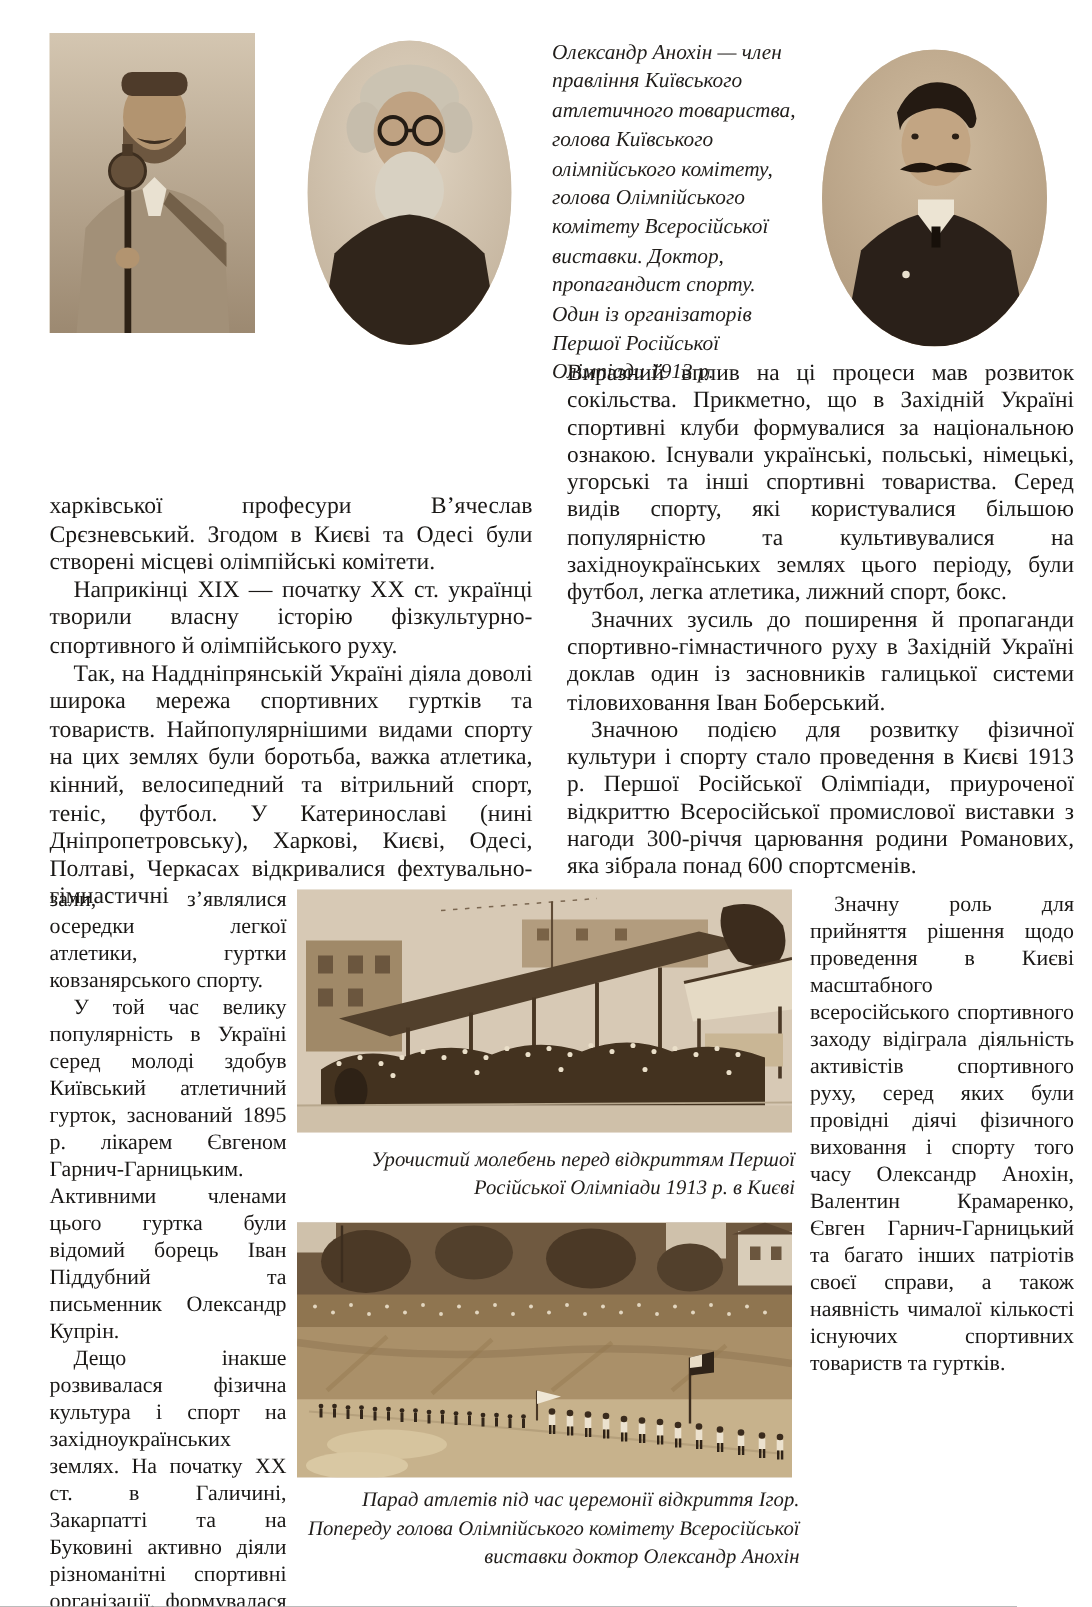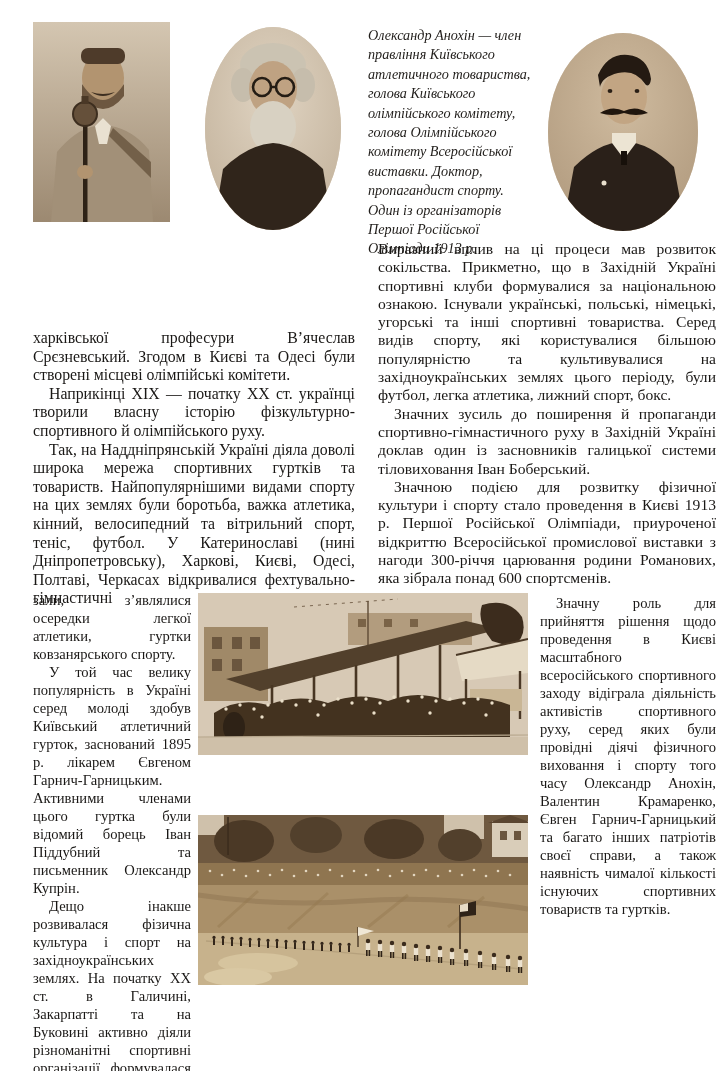--- a/index.html
+++ b/index.html
@@ -180,20 +180,21 @@
         <circle cx="232" cy="120" r="1.7"></circle>
           <circle cx="288" cy="122" r="1.7"></circle>
       </g>
       <ellipse cx="36" cy="134" rx="11" ry="15" fill="#2e2216"></ellipse>
       <rect x="20" y="144" width="10" height="8" fill="#3c2d1e"></rect>
       <rect y="144" width="330" height="18" fill="#cfc0a9"></rect>
       <line x1="0" y1="144" x2="330" y2="142" stroke="#b7a78d" stroke-width="1.2"></line>
     </svg>
   </div>
 
+  <div class="cap" style="left:198px;top:763px;width:332px">Урочистий молебень перед відкриттям Першої Російської Олімпіади 1913 р. в Києві</div>
 
   <div class="photo" style="left:198px;top:815px;width:330px;height:170px">
     <svg viewBox="0 0 330 170" preserveAspectRatio="none">
       <defs>
         <g id="figS">
           <line x1="0" y1="0" x2="0" y2="6" stroke="#33261a" stroke-width="2"></line>
           <circle cx="0" cy="-1.6" r="1.6" fill="#33261a"></circle>
         </g>
         <g id="figB">
           <rect x="-2.2" y="-6" width="4.4" height="7" fill="#ece2cf"></rect>
@@ -281,14 +282,15 @@
       <use href="#figB" x="282" y="146"></use>
         <use href="#figB" x="296" y="148"></use>
         <use href="#figB" x="310" y="150"></use>
       <use href="#figB" x="322" y="151"></use>
       <line x1="262" y1="90" x2="262" y2="134" stroke="#3c2d1e" stroke-width="1.6"></line>
       <polygon points="262,90 278,86 278,100 262,102" fill="#2f2318"></polygon>
       <polygon points="262,90 270,88 270,96 262,97" fill="#e8dcc6"></polygon>
     </svg>
   </div>
 
+  <div class="cap" style="left:193px;top:990px;width:340px">Парад атлетів під час церемонії відкриття Ігор. Попереду голова Олімпійського комітету Всеросійської виставки доктор Олександр Анохін</div>
 
 </div>
 
 </body></html>

